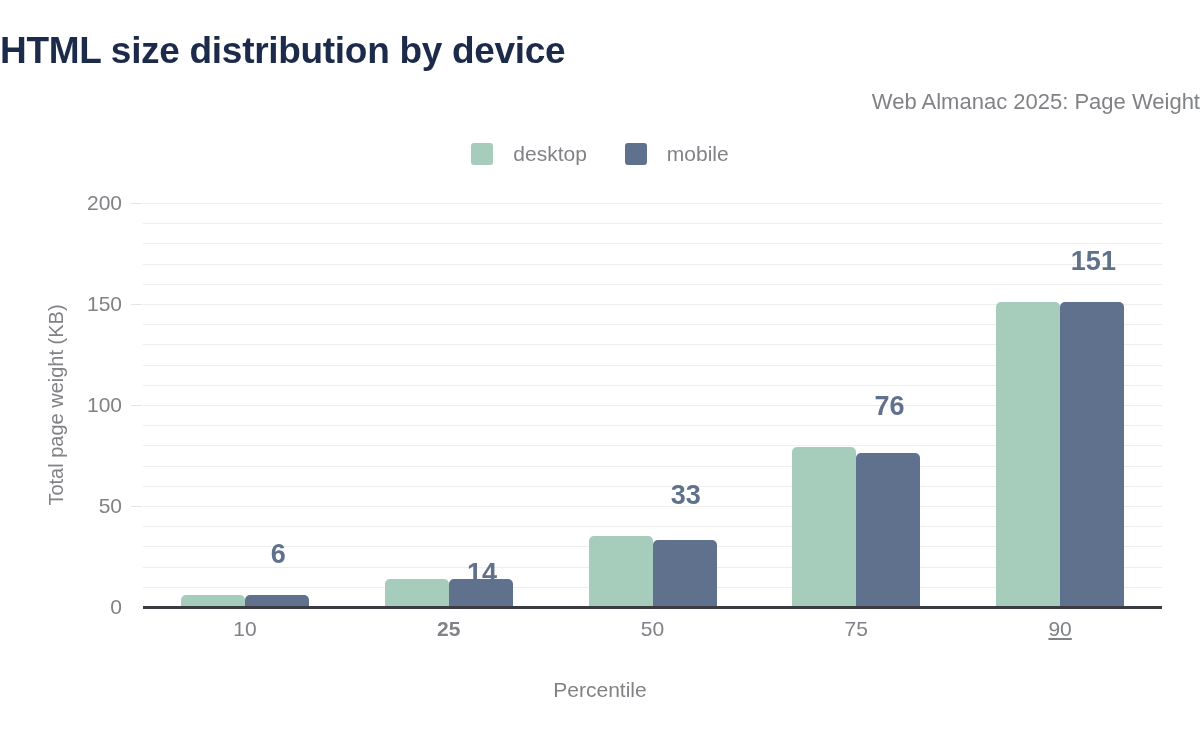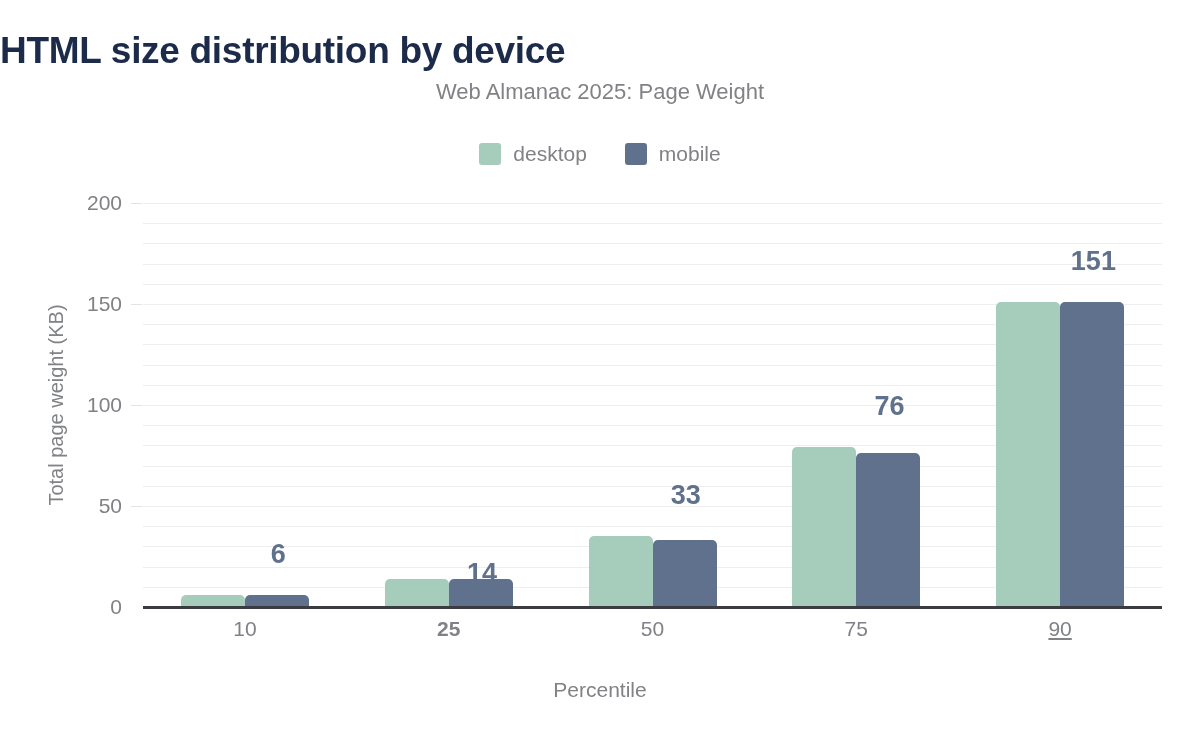--- a/index.html
+++ b/index.html
@@ -23,41 +23,41 @@
     top: 30px; left: 0; width: 1200px;
     text-align: left;
     font-size: 37px;
     font-weight: bold;
     color: #1c2b4a;
     letter-spacing: -0.3px;
     white-space: nowrap;
   }
   .chart-subtitle {
     position: absolute;
-    top: 79px; left: 0; width: 1200px;
-    text-align: center;
+    top: 89px; left: 0; width: 1200px;
+    text-align: right;
     font-size: 22px;
     font-weight: normal;
     color: #808285;
     white-space: nowrap;
   }
 
   
   .legend {
     position: absolute;
     top: 142px; left: 0; width: 1200px;
     display: flex;
     justify-content: center;
     align-items: center;
     gap: 38px;
   }
   .legend-item {
     display: flex;
     align-items: center;
-    gap: 12px;
+    gap: 20px;
   }
   .legend-swatch {
     width: 22px; height: 22px;
     border-radius: 3px;
     display: block;
   }
   .legend-label {
     font-size: 21px;
     color: #808285;
     white-space: nowrap;

